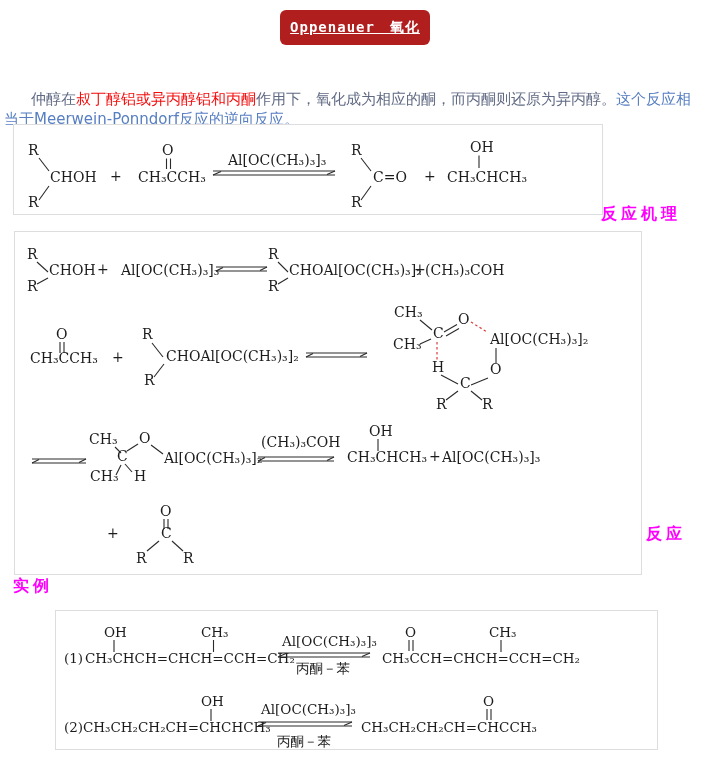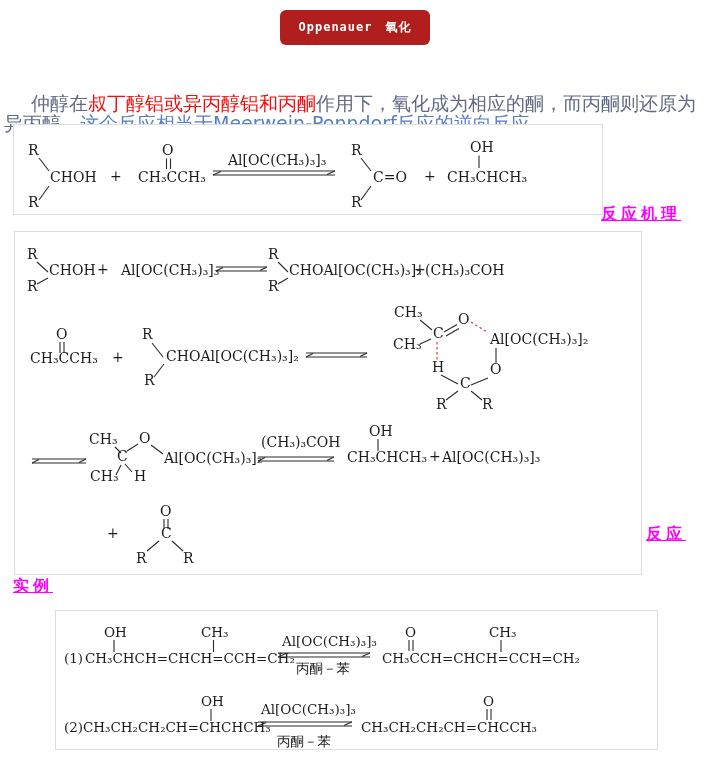--- a/index.html
+++ b/index.html
@@ -6,30 +6,30 @@
     --banner-bg:#b01e1e; --banner-text:#ffffff;
     --intro-main:#616a84; --intro-highlight:#f40b0b; --intro-link:#567ec2;
     --section-label:#ff00ff; --bond-red:#e03a3a; --formula:#1c1c1c; --box-border:#ddd;
   }
   html,body{margin:0;padding:0;background:#fff;}
   .page{position:relative;width:706px;height:764px;background:#fff;overflow:hidden;
         font-family:"DejaVu Sans","Liberation Sans",sans-serif;}
   .banner{position:absolute;left:280px;top:10px;width:150px;height:35px;
           background:var(--banner-bg);border-radius:6px;display:flex;align-items:center;justify-content:center;}
   .banner span{color:var(--banner-text);font-family:"DejaVu Sans Mono","Liberation Mono",monospace;
-          font-weight:bold;font-size:12px;letter-spacing:1px;white-space:pre;}
-  .intro{position:absolute;left:4px;top:74px;width:699px;font-size:19px;line-height:20px;
+          font-weight:bold;font-size:14px;letter-spacing:1px;white-space:pre;text-decoration:underline;}
+  .intro{position:absolute;left:4px;top:74px;width:699px;font-size:15px;line-height:20px;
          text-indent:27px;color:var(--intro-main);}
   .intro .hl{color:var(--intro-highlight);}
   .intro .lk{color:var(--intro-link);}
   .box{position:absolute;background:#fff;border:1px solid var(--box-border);box-sizing:border-box;}
   .box1{left:13px;top:124px;width:590px;height:91px;}
   .box2{left:14px;top:231px;width:628px;height:344px;}
   .box3{left:55px;top:610px;width:603px;height:140px;}
-  .mlabel{position:absolute;color:var(--section-label);font-weight:bold;font-size:16px;letter-spacing:4px;white-space:nowrap;text-decoration:underline;}
+  .mlabel{position:absolute;color:var(--section-label);font-weight:bold;font-size:16px;letter-spacing:4px;white-space:nowrap;}
   .lab-mech{left:601px;top:204px;}
   .lab-ex1{left:646px;top:524px;}
   .lab-ex2{left:13px;top:576px;}
   svg{display:block;}
   .fm{font-family:"DejaVu Serif","Liberation Serif",serif;font-size:14px;fill:var(--formula);}
   .fs{font-family:"DejaVu Serif","Liberation Serif",serif;font-size:13.5px;fill:var(--formula);}
   line.bond{stroke:#2a2a2a;stroke-width:1.1;}
   line.rdash{stroke:var(--bond-red);stroke-width:1.2;stroke-dasharray:2.5 2.5;}
   g.arrow line{stroke:#2a2a2a;stroke-width:1.1;}
 </style>

